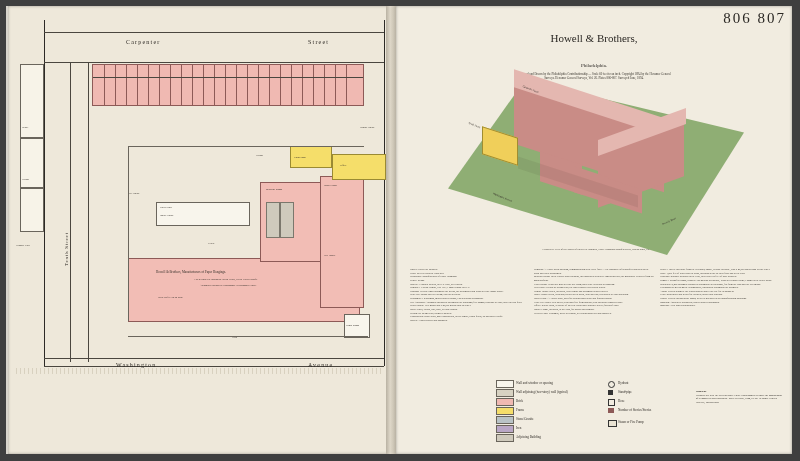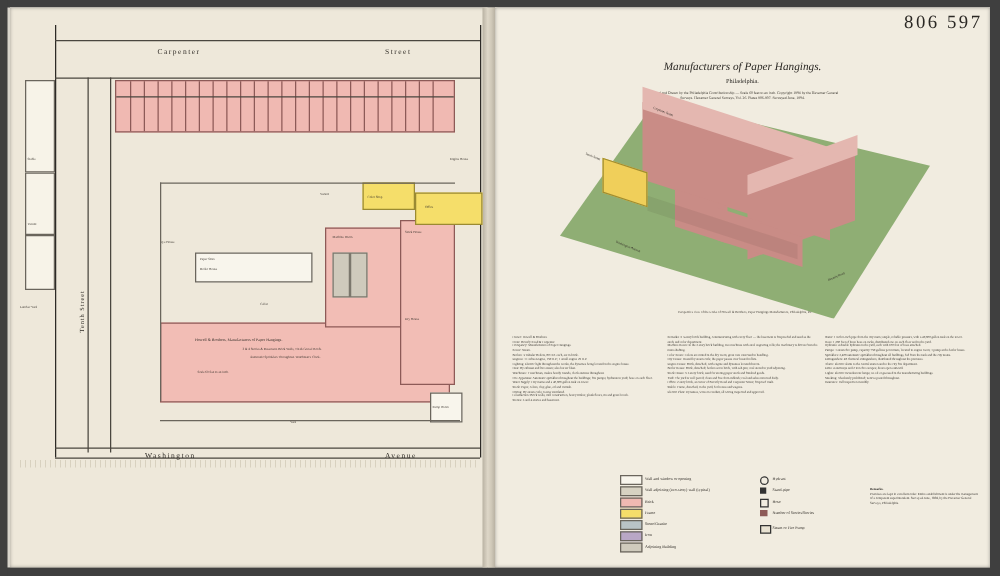--- a/index.html
+++ b/index.html
@@ -198,23 +198,23 @@
     <div class="blkline" style="left:120px;top:140px;width:236px;height:1px;background:#6a655c;"></div>
     <div class="blkline" style="left:120px;top:330px;width:240px;height:1px;background:#6a655c;"></div>
 
     <div class="stipple"></div>
   </div>
 
   <div class="leaf" id="leaf-right"></div>
 
   <div id="right">
 
-    <div class="pagenum">806 597</div>
-
-    <div class="title2" style="top:42px;">Manufacturers of Paper Hangings.</div>
+    <div class="pagenum">806 807</div>
+
+    <div class="title1" style="top:26px;">Howell &amp; Brothers,</div>
     <div class="title3" style="top:57px;">Philadelphia.</div>
     <div class="title4" style="top:66px;left:120px;right:120px;">Surveyed and Drawn by the Philadelphia Contributionship — Scale 60 feet to an inch.  Copyright 1894 by the Hexamer General Surveys.  Hexamer General Surveys, Vol. 26. Plates 806-807. Surveyed June, 1894.</div>
 
     <div id="persp">
       <div class="ground"></div>
 
       <div class="bldg" style="left:66px;top:26px;width:150px;height:62px;transform:skewY(18deg);"></div>
       <div class="roof" style="left:66px;top:14px;width:152px;height:18px;transform:skewY(18deg);"></div>
 
       <div class="bldg" style="left:150px;top:56px;width:86px;height:56px;transform:skewY(-20deg);"></div>

